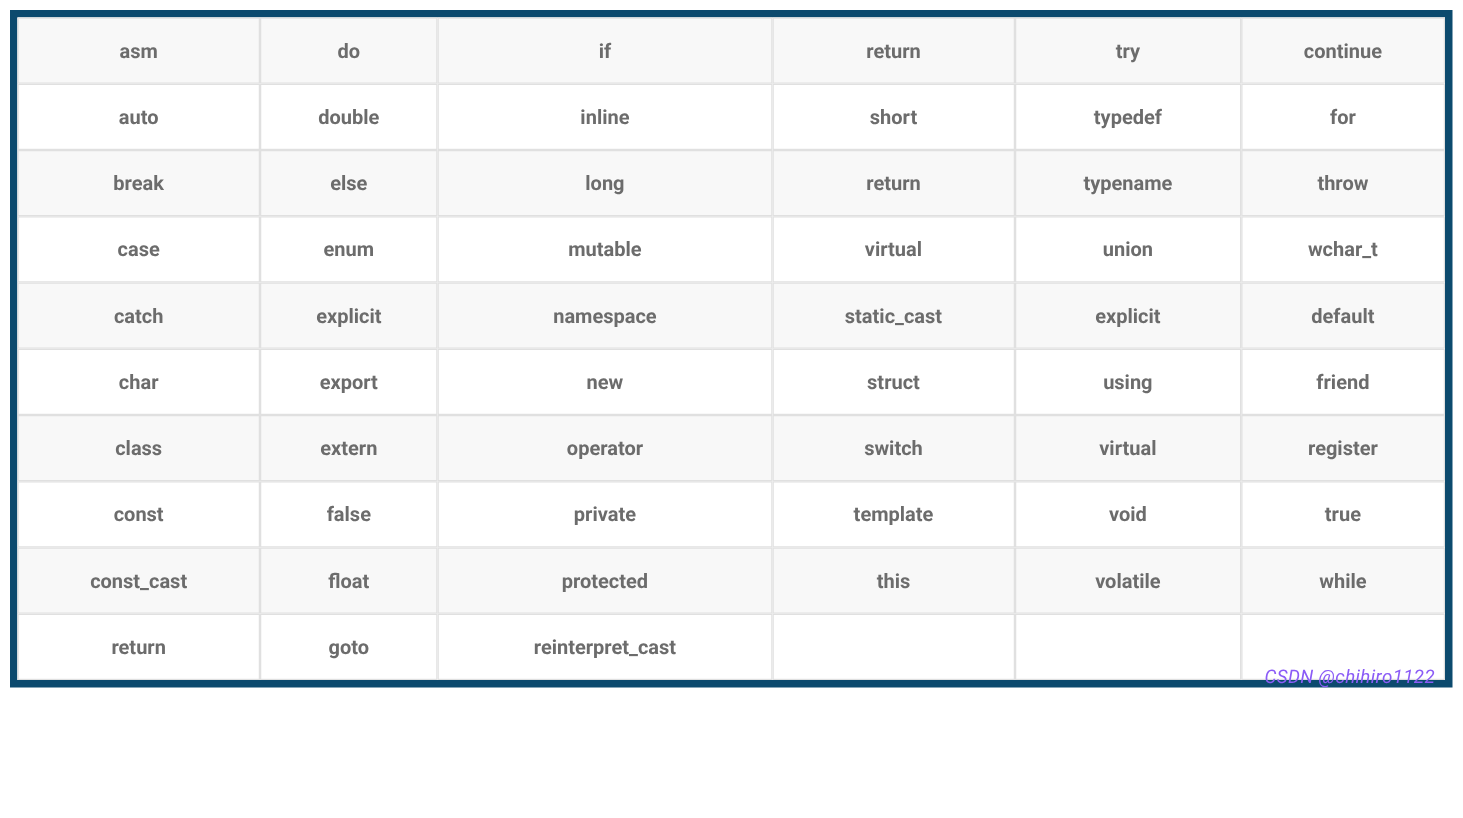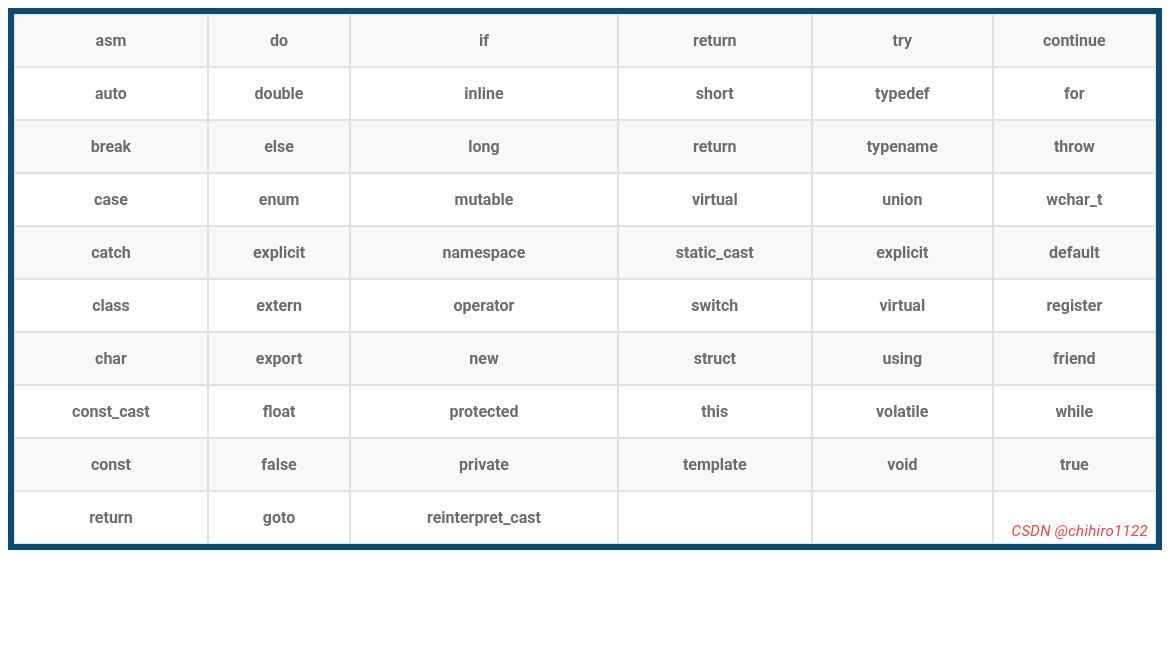--- a/index.html
+++ b/index.html
@@ -34,24 +34,24 @@
       height: 53px;
     }
     tr:nth-child(odd) td {
       background-color: #f8f8f8;
     }
     tr:nth-child(even) td {
       background-color: #ffffff;
     }
     .watermark {
       position: absolute;
-      bottom: 10px;
+      bottom: 0;
       right: 14px;
       font-size: 15px;
-      color: #ef4444;
+      color: #8b5cf6;
       font-weight: 400;
       font-style: italic;
       letter-spacing: 0.3px;
       pointer-events: none;
     }
   </style>
 </head>
 <body>
 
 <div class="table-container">
@@ -91,50 +91,50 @@
       </tr>
       <tr>
         <td>catch</td>
         <td>explicit</td>
         <td>namespace</td>
         <td>static_cast</td>
         <td>explicit</td>
         <td>default</td>
       </tr>
       <tr>
+        <td>char</td>
+        <td>export</td>
+        <td>new</td>
+        <td>struct</td>
+        <td>using</td>
+        <td>friend</td>
+      </tr>
+      <tr>
         <td>class</td>
         <td>extern</td>
         <td>operator</td>
         <td>switch</td>
         <td>virtual</td>
         <td>register</td>
       </tr>
       <tr>
-        <td>char</td>
-        <td>export</td>
-        <td>new</td>
-        <td>struct</td>
-        <td>using</td>
-        <td>friend</td>
+        <td>const</td>
+        <td>false</td>
+        <td>private</td>
+        <td>template</td>
+        <td>void</td>
+        <td>true</td>
       </tr>
       <tr>
         <td>const_cast</td>
         <td>float</td>
         <td>protected</td>
         <td>this</td>
         <td>volatile</td>
         <td>while</td>
-      </tr>
-      <tr>
-        <td>const</td>
-        <td>false</td>
-        <td>private</td>
-        <td>template</td>
-        <td>void</td>
-        <td>true</td>
       </tr>
       <tr>
         <td>return</td>
         <td>goto</td>
         <td>reinterpret_cast</td>
         <td></td>
         <td></td>
         <td></td>
       </tr>
     </tbody>

